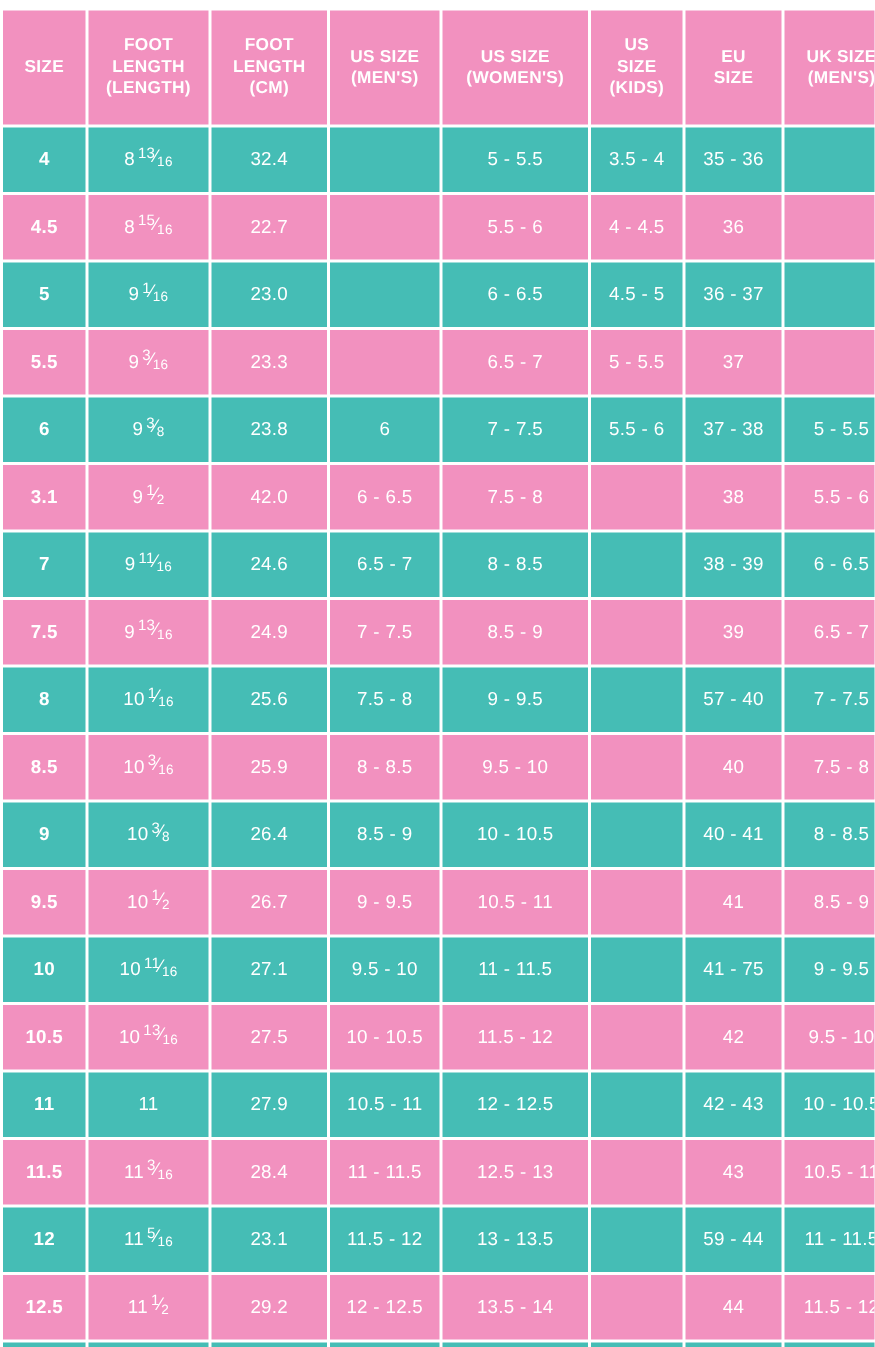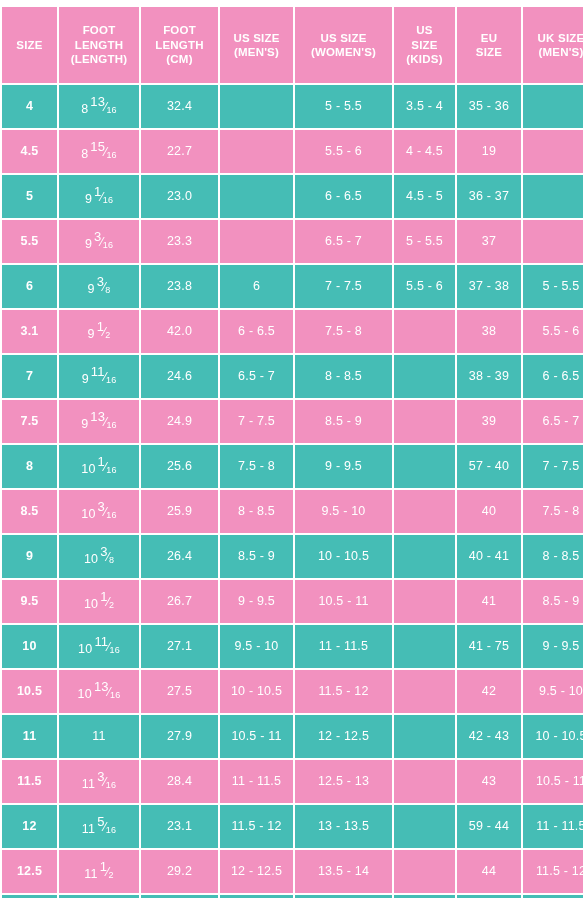--- a/index.html
+++ b/index.html
@@ -80,21 +80,21 @@
   .frac {
     display: inline-block;
     position: relative;
     font-size: 9px;
     line-height: 1;
     vertical-align: 0.28em;
     margin-left: 2px;
     white-space: nowrap;
   }
   .frac .num {
-    font-size: 13px;
+    font-size: 10px;
     vertical-align: 0.30em;
   }
   .frac .sl {
     font-size: 12px;
     vertical-align: -0.02em;
     margin: 0 -0.5px;
   }
   .frac .den {
     font-size: 9px;
     vertical-align: -0.30em;
@@ -167,21 +167,21 @@
           <td class="teal">35 - 36</td>
           <td class="teal"></td>
         </tr>
         <tr>
           <td class="pink col-size">4.5</td>
           <td class="pink"><span class="cellval"><span class="whole">8</span><span class="frac"><span class="num">15</span><span class="sl">⁄</span><span class="den">16</span></span></span></td>
           <td class="pink">22.7</td>
           <td class="pink"></td>
           <td class="pink">5.5 - 6</td>
           <td class="pink">4 - 4.5</td>
-          <td class="pink">19</td>
+          <td class="pink">36</td>
           <td class="pink"></td>
         </tr>
         <tr>
           <td class="teal col-size">5</td>
           <td class="teal"><span class="cellval"><span class="whole">9</span><span class="frac"><span class="num">1</span><span class="sl">⁄</span><span class="den">16</span></span></span></td>
           <td class="teal">23.0</td>
           <td class="teal"></td>
           <td class="teal">6 - 6.5</td>
           <td class="teal">4.5 - 5</td>
           <td class="teal">36 - 37</td>

